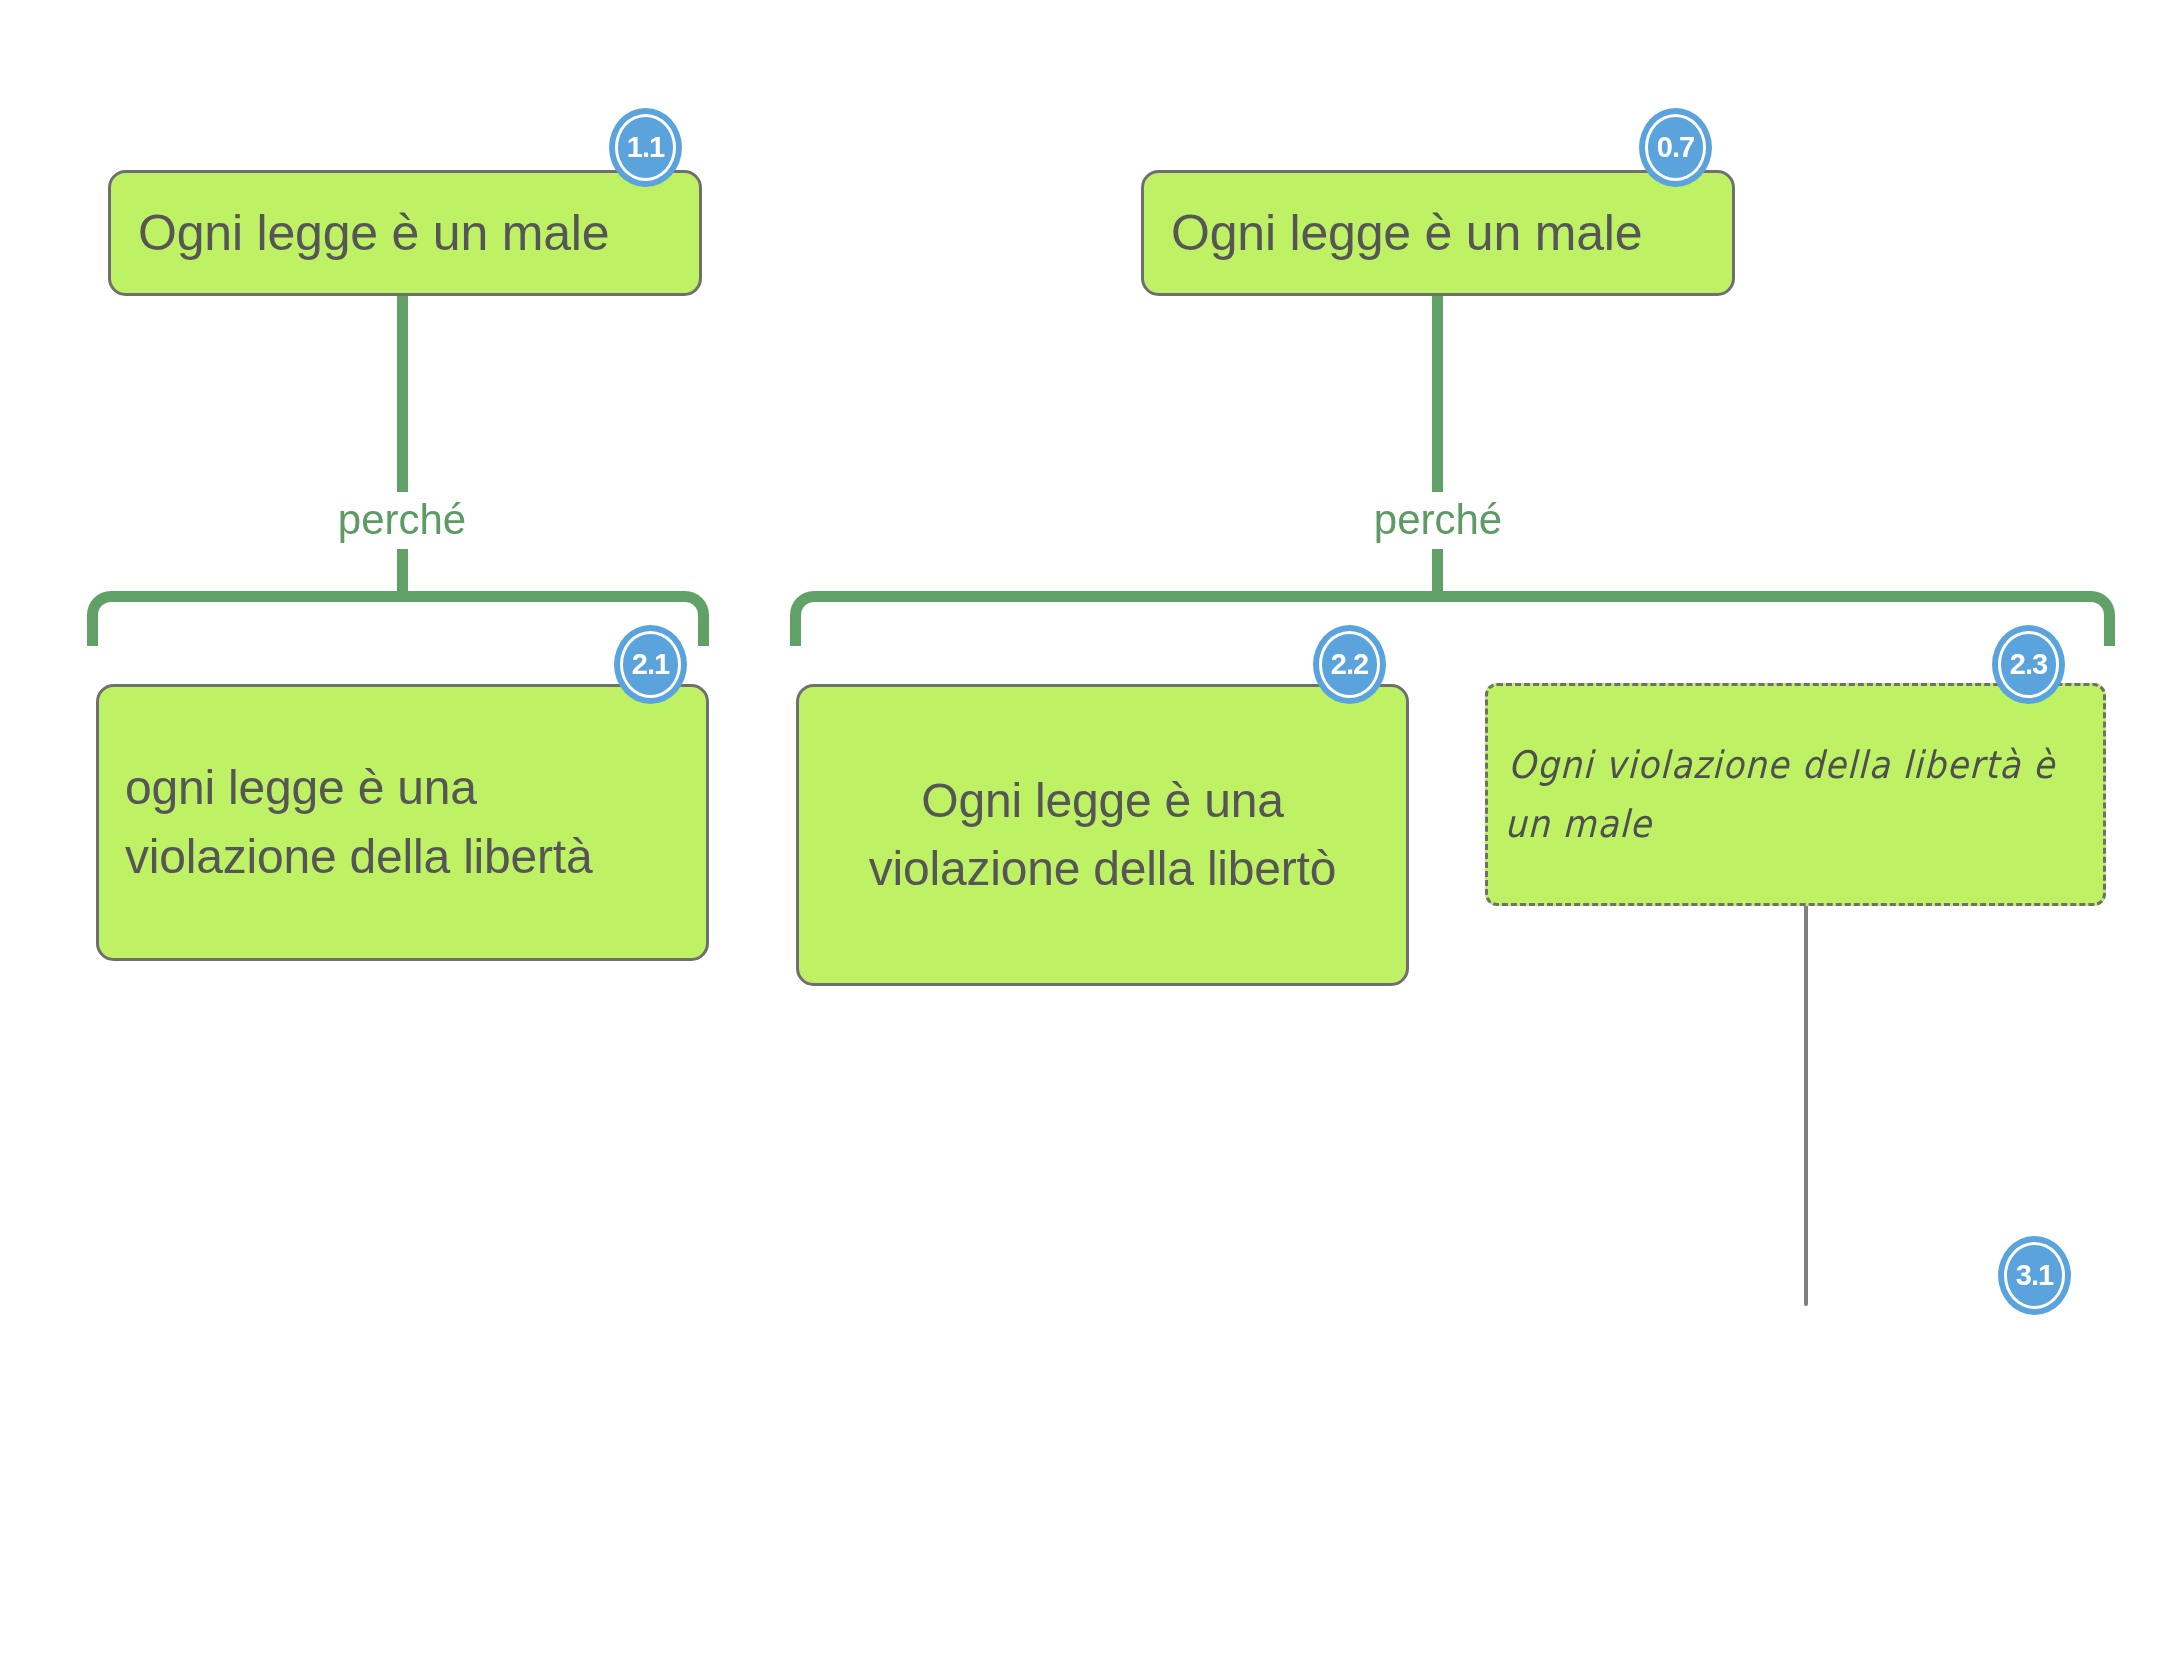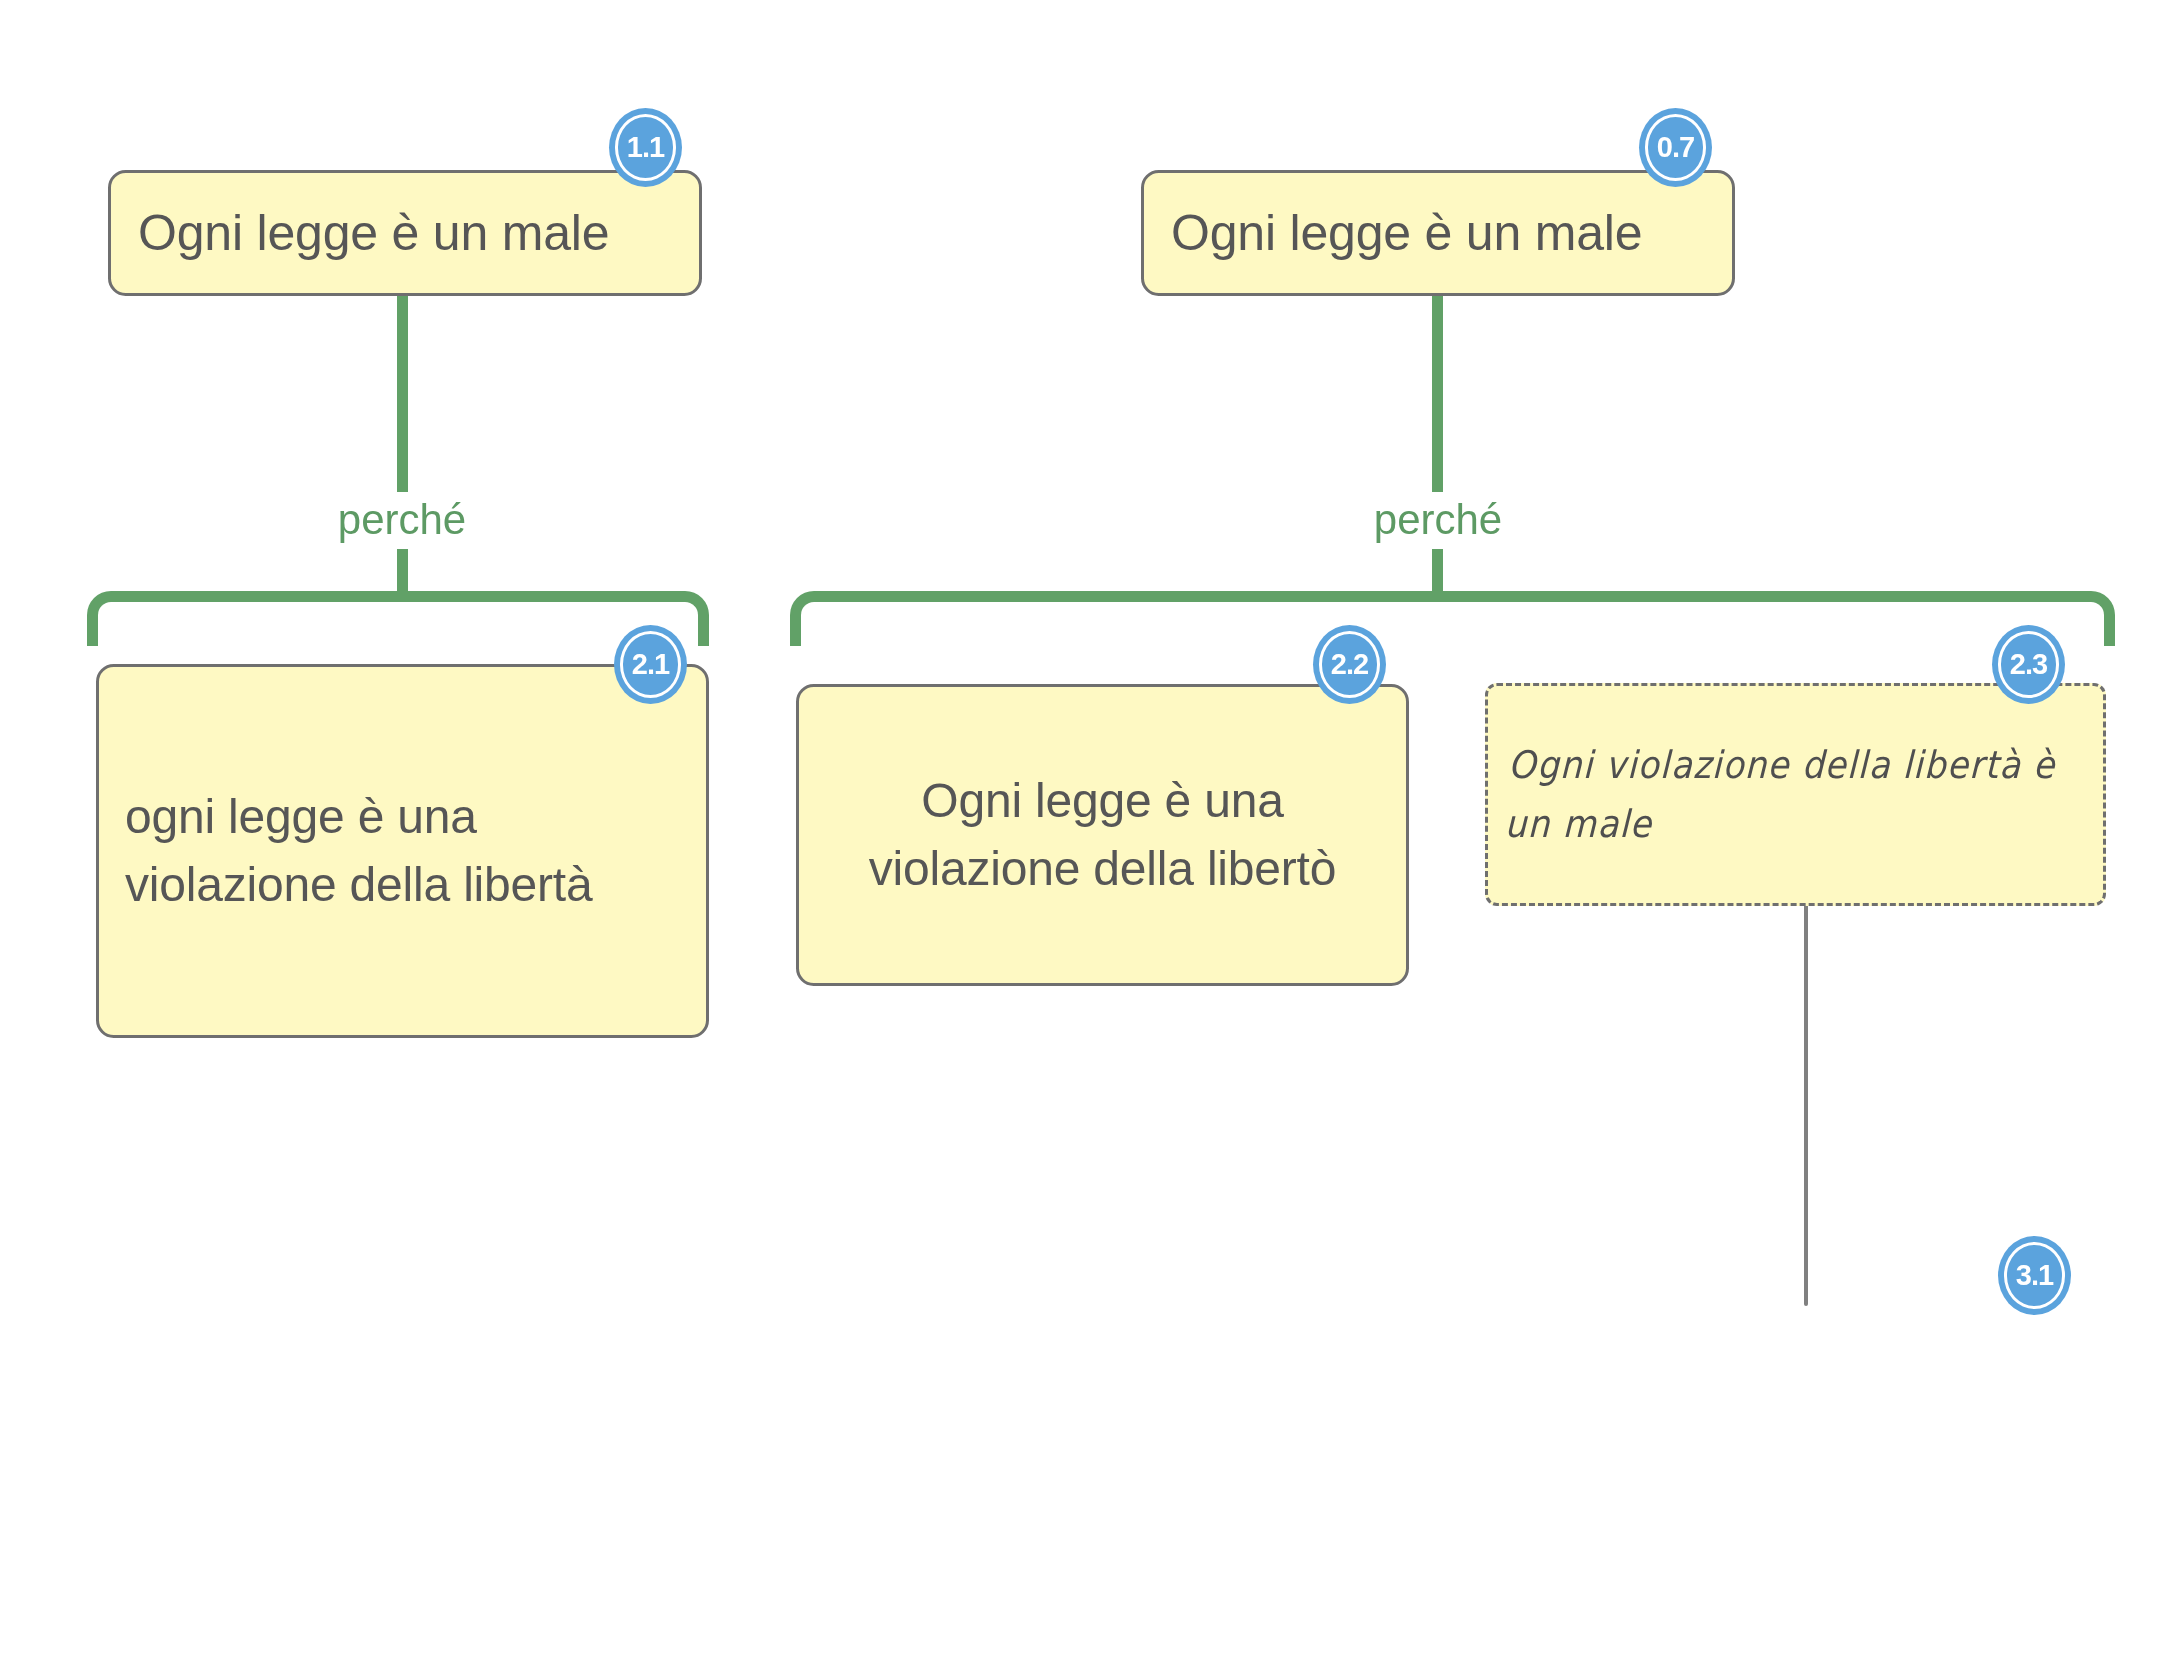--- a/index.html
+++ b/index.html
@@ -14,21 +14,21 @@
     height: 1672px;
     background: #ffffff;
     overflow: hidden;
     font-family: "Liberation Sans", "DejaVu Sans", sans-serif;
   }
 
   
   .node {
     position: absolute;
     box-sizing: border-box;
-    background: #fef9c3;
+    background: #bef264;
     border: 3.7px solid #6f6f6f;
     border-radius: 17.7px;
     display: flex;
     align-items: center;
     z-index: 6;
   }
   .node.dashed {
     border-style: dashed;
     border-width: 3.3px;
     border-radius: 12px;
@@ -155,21 +155,21 @@
 
   <div class="edge-label" style="left:402px; top:492px;">perché</div>
 
   <div class="node claim" style="left:108px; top:170px; width:594px;">
     <span class="node-text">Ogni legge è un male</span>
   </div>
   <div class="badge" style="left:609px; top:108px;">
     <span class="badge-label">1.1</span>
   </div>
 
-  <div class="node reason" style="left:96px; top:664px; width:613px; height:374px;">
+  <div class="node reason" style="left:96px; top:684px; width:613px; height:277px;">
     <span class="node-text">ogni legge è una violazione della libertà</span>
   </div>
   <div class="badge" style="left:614px; top:625px;">
     <span class="badge-label">2.1</span>
   </div>
 
   <div class="vline-green" style="left:1432px; top:293px; height:306px;"></div>
 
   <div class="bracket" style="left:790px; top:591px; width:1325px; height:55px;"></div>
 

